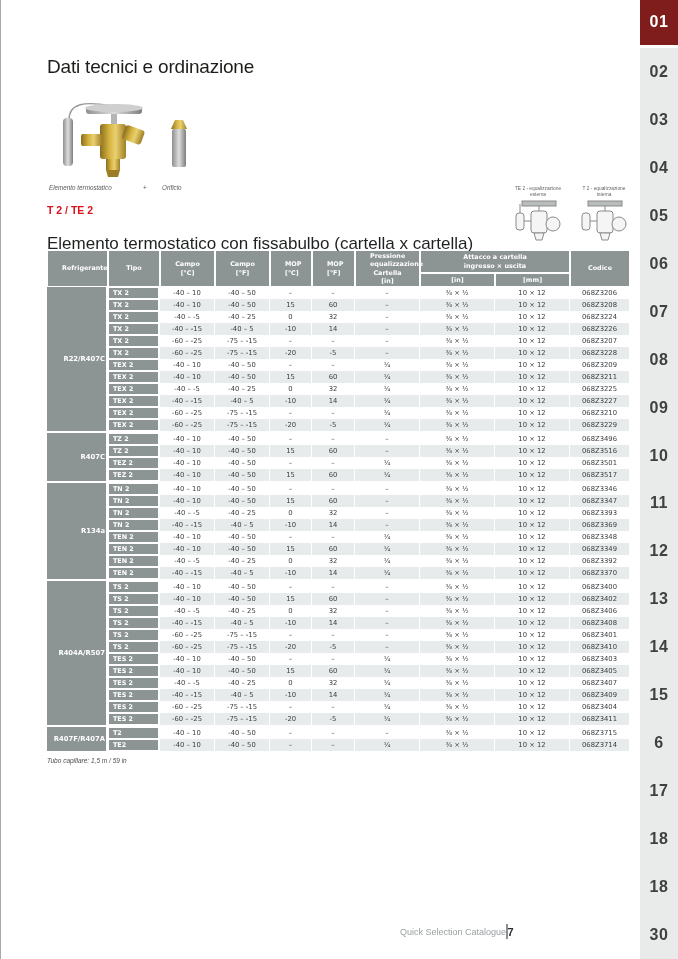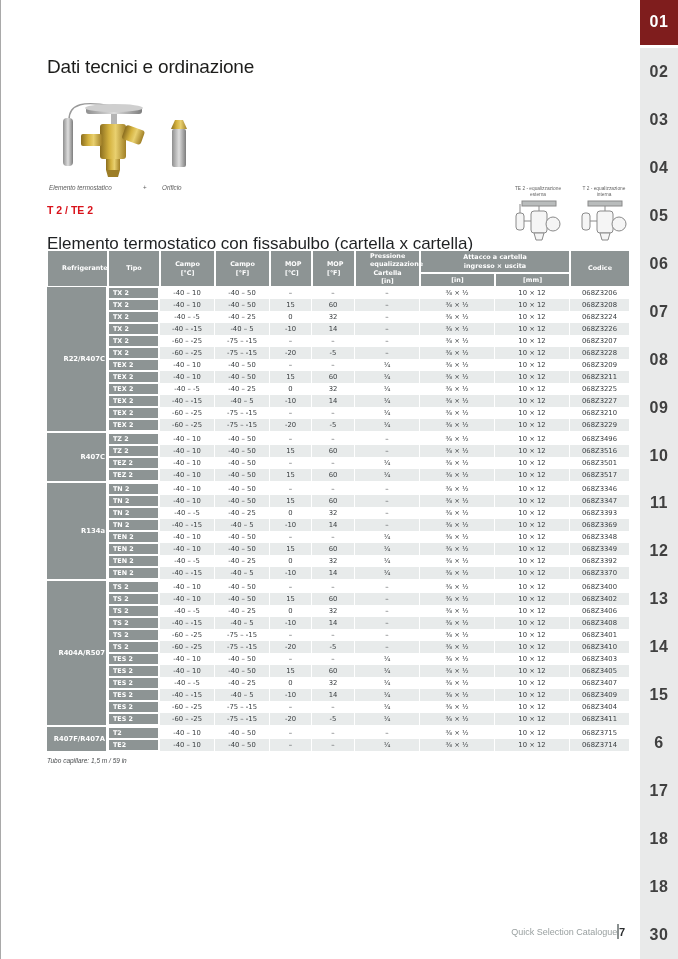--- a/index.html
+++ b/index.html
@@ -47,21 +47,21 @@
   tr.even td{background:#fff;} tr.odd td{background:#e8ebeb;}
   td.refrig{background:#8d9494 !important;color:#fff;font-weight:bold;font-size:6.8px;
     text-align:right;border-bottom:2px solid #fff;border-right:2px solid #fff;}
   td.tipo-td{padding:0;background:#fff !important;margin-top:39px;}
   .tipo-chip{background:#8d9494;color:#fff;font-weight:bold;font-size:6.4px;text-align:left;
     padding-left:4px;margin:1px;height:10px;line-height:10px;}
   tr.sec-end td{border-bottom:2px solid #fff;}
   .footnote{position:absolute;left:47px;top:757px;font-size:6.5px;font-style:italic;color:#4a4d4f;}
 
   
-  .footer{position:absolute;left:400px;top:924px;width:225px;display:flex;align-items:center;justify-content:flex-end;gap:0;}
+  .footer{position:absolute;left:400px;top:924px;width:225px;display:flex;align-items:center;gap:0;}
   .footer .cat{font-size:9px;color:#9aa1a1;}
   .footer .bar{width:1.5px;height:15px;background:#8a9090;}
   .footer .pg{font-size:11px;font-weight:bold;color:#2b2d2f;}
 </style>
 </head>
 <body>
 
 <div class="left-edge"></div>
 
 <div class="page-title">Dati tecnici e ordinazione</div>

